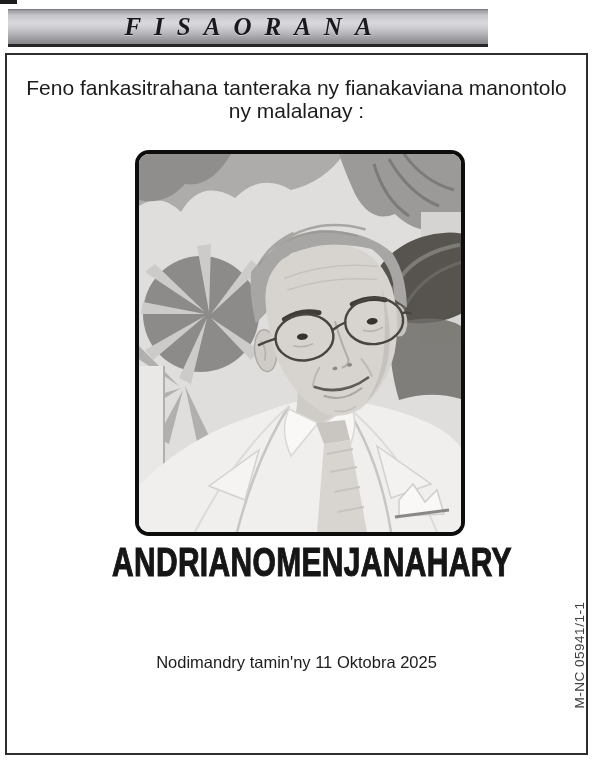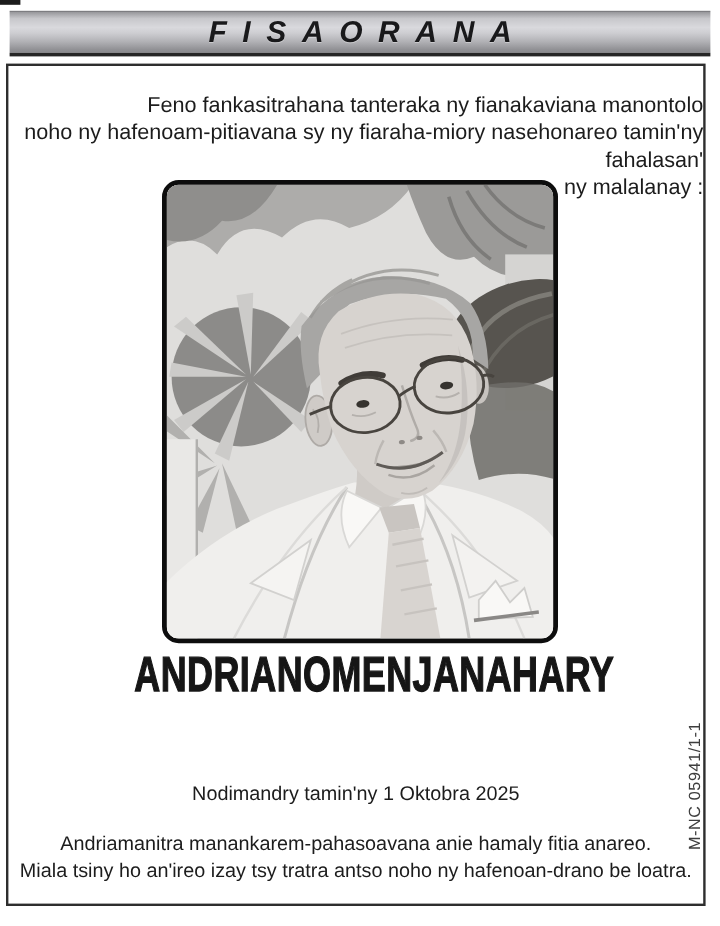--- a/index.html
+++ b/index.html
@@ -8,39 +8,39 @@
     width:600px; height:772px;
     font-family:"Liberation Sans", sans-serif;
     color:var(--text, #1d1d1d);
     position:relative; overflow:hidden;
   }
   .page { position:absolute; left:0; top:0; width:600px; height:772px; background:#ffffff; }
 
   .corner-mark { position:absolute; left:0; top:0; width:17px; height:4px; background:#1c1c1c; }
 
   .banner {
-    position:absolute; left:8px; top:9px; width:584px; height:38px;
+    position:absolute; left:8px; top:9px; width:480px; height:38px;
     background:linear-gradient(180deg,#97979b 0%,#c7c7cb 16%,#d9d9dd 38%,#cdcdd1 52%,#b2b2b6 72%,#919195 92%,#89898d 100%);
     border-top:1px solid #7d7d81;
     border-bottom:3px solid #262626;
-    display:flex; align-items:center; justify-content:center;
+    display:flex; align-items:center; justify-content:center;font-family:Liberation Serif, serif;
   }
   .banner-title {
     font-weight:bold; font-style:italic; font-size:25px; color:#19191b;
     letter-spacing:13px; margin-right:-13px; white-space:nowrap;
     text-shadow:0 1px 0 rgba(255,255,255,0.35);
   }
 
   .content-box {
     position:absolute; left:5px; top:53px; width:583px; height:702px;
     border:2px solid var(--border,#2e2e2e); background:#ffffff;
   }
 
-  .intro { position:absolute; left:0; top:21px; width:100%; text-align:right;
-           font-size:18px; line-height:23px; color:#1c1c1c; }
+  .intro { position:absolute; left:0; top:21px; width:100%; text-align:center;
+           font-size:21px; line-height:23px; color:#1c1c1c; }
 
   .photo-frame {
     position:absolute; left:128px; top:95px; width:330px; height:386px;
     border:4px solid #0d0d0d; border-radius:14px; overflow:hidden; background:#e0dfdd;
   }
   .photo-frame svg { display:block; width:100%; height:100%; }
 
   .name-line { position:absolute; left:0; width:100%; text-align:right; white-space:nowrap; }
   .name-surname { top:484px; }
   .name-surname span {
@@ -75,21 +75,20 @@
   <div class="corner-mark"></div>
 
   <div class="banner">
     <div class="banner-title">FISAORANA</div>
   </div>
 
   <div class="content-box">
 
     <div class="intro">
       <div>Feno fankasitrahana tanteraka ny fianakaviana manontolo</div>
-      <div>noho ny hafenoam-pitiavana sy ny fiaraha-miory nasehonareo tamin'ny fahalasan'</div>
       <div>ny malalanay :</div>
     </div>
 
     <div class="photo-frame">
       <svg viewBox="0 0 322 378" preserveAspectRatio="none">
 
         <rect x="0" y="0" width="322" height="378" fill="#dfdedc"></rect>
 
         <path d="M0,0 L205,0 Q185,28 152,36 Q122,18 96,44 Q62,24 42,58 Q22,38 0,52 Z" fill="#adacaa"></path>
         <path d="M0,0 H92 Q72,34 46,30 Q26,52 0,46 Z" fill="#8f8e8c"></path>
@@ -176,24 +175,20 @@
             <path d="M263,167 Q270,166 273,169"></path>
           </g>
         </g>
       </svg>
     </div>
 
     <div class="name-line name-surname">
       <span>ANDRIANOMENJANAHARY</span>
     </div>
 
-    <div class="date-line">Nodimandry tamin'ny 1 Oktobra 2025</div>
+    <div class="date-line">Nodimandry tamin'ny 11 Oktobra 2025</div>
 
-    <div class="closing">
-      <div>Andriamanitra manankarem-pahasoavana anie hamaly fitia anareo.</div>
-      <div>Miala tsiny ho an'ireo izay tsy tratra antso noho ny hafenoan-drano be loatra.</div>
-    </div>
 
   </div>
 
   <div class="ref-code">M-NC 05941/1-1</div>
 
 </div>
 
 </body></html>

